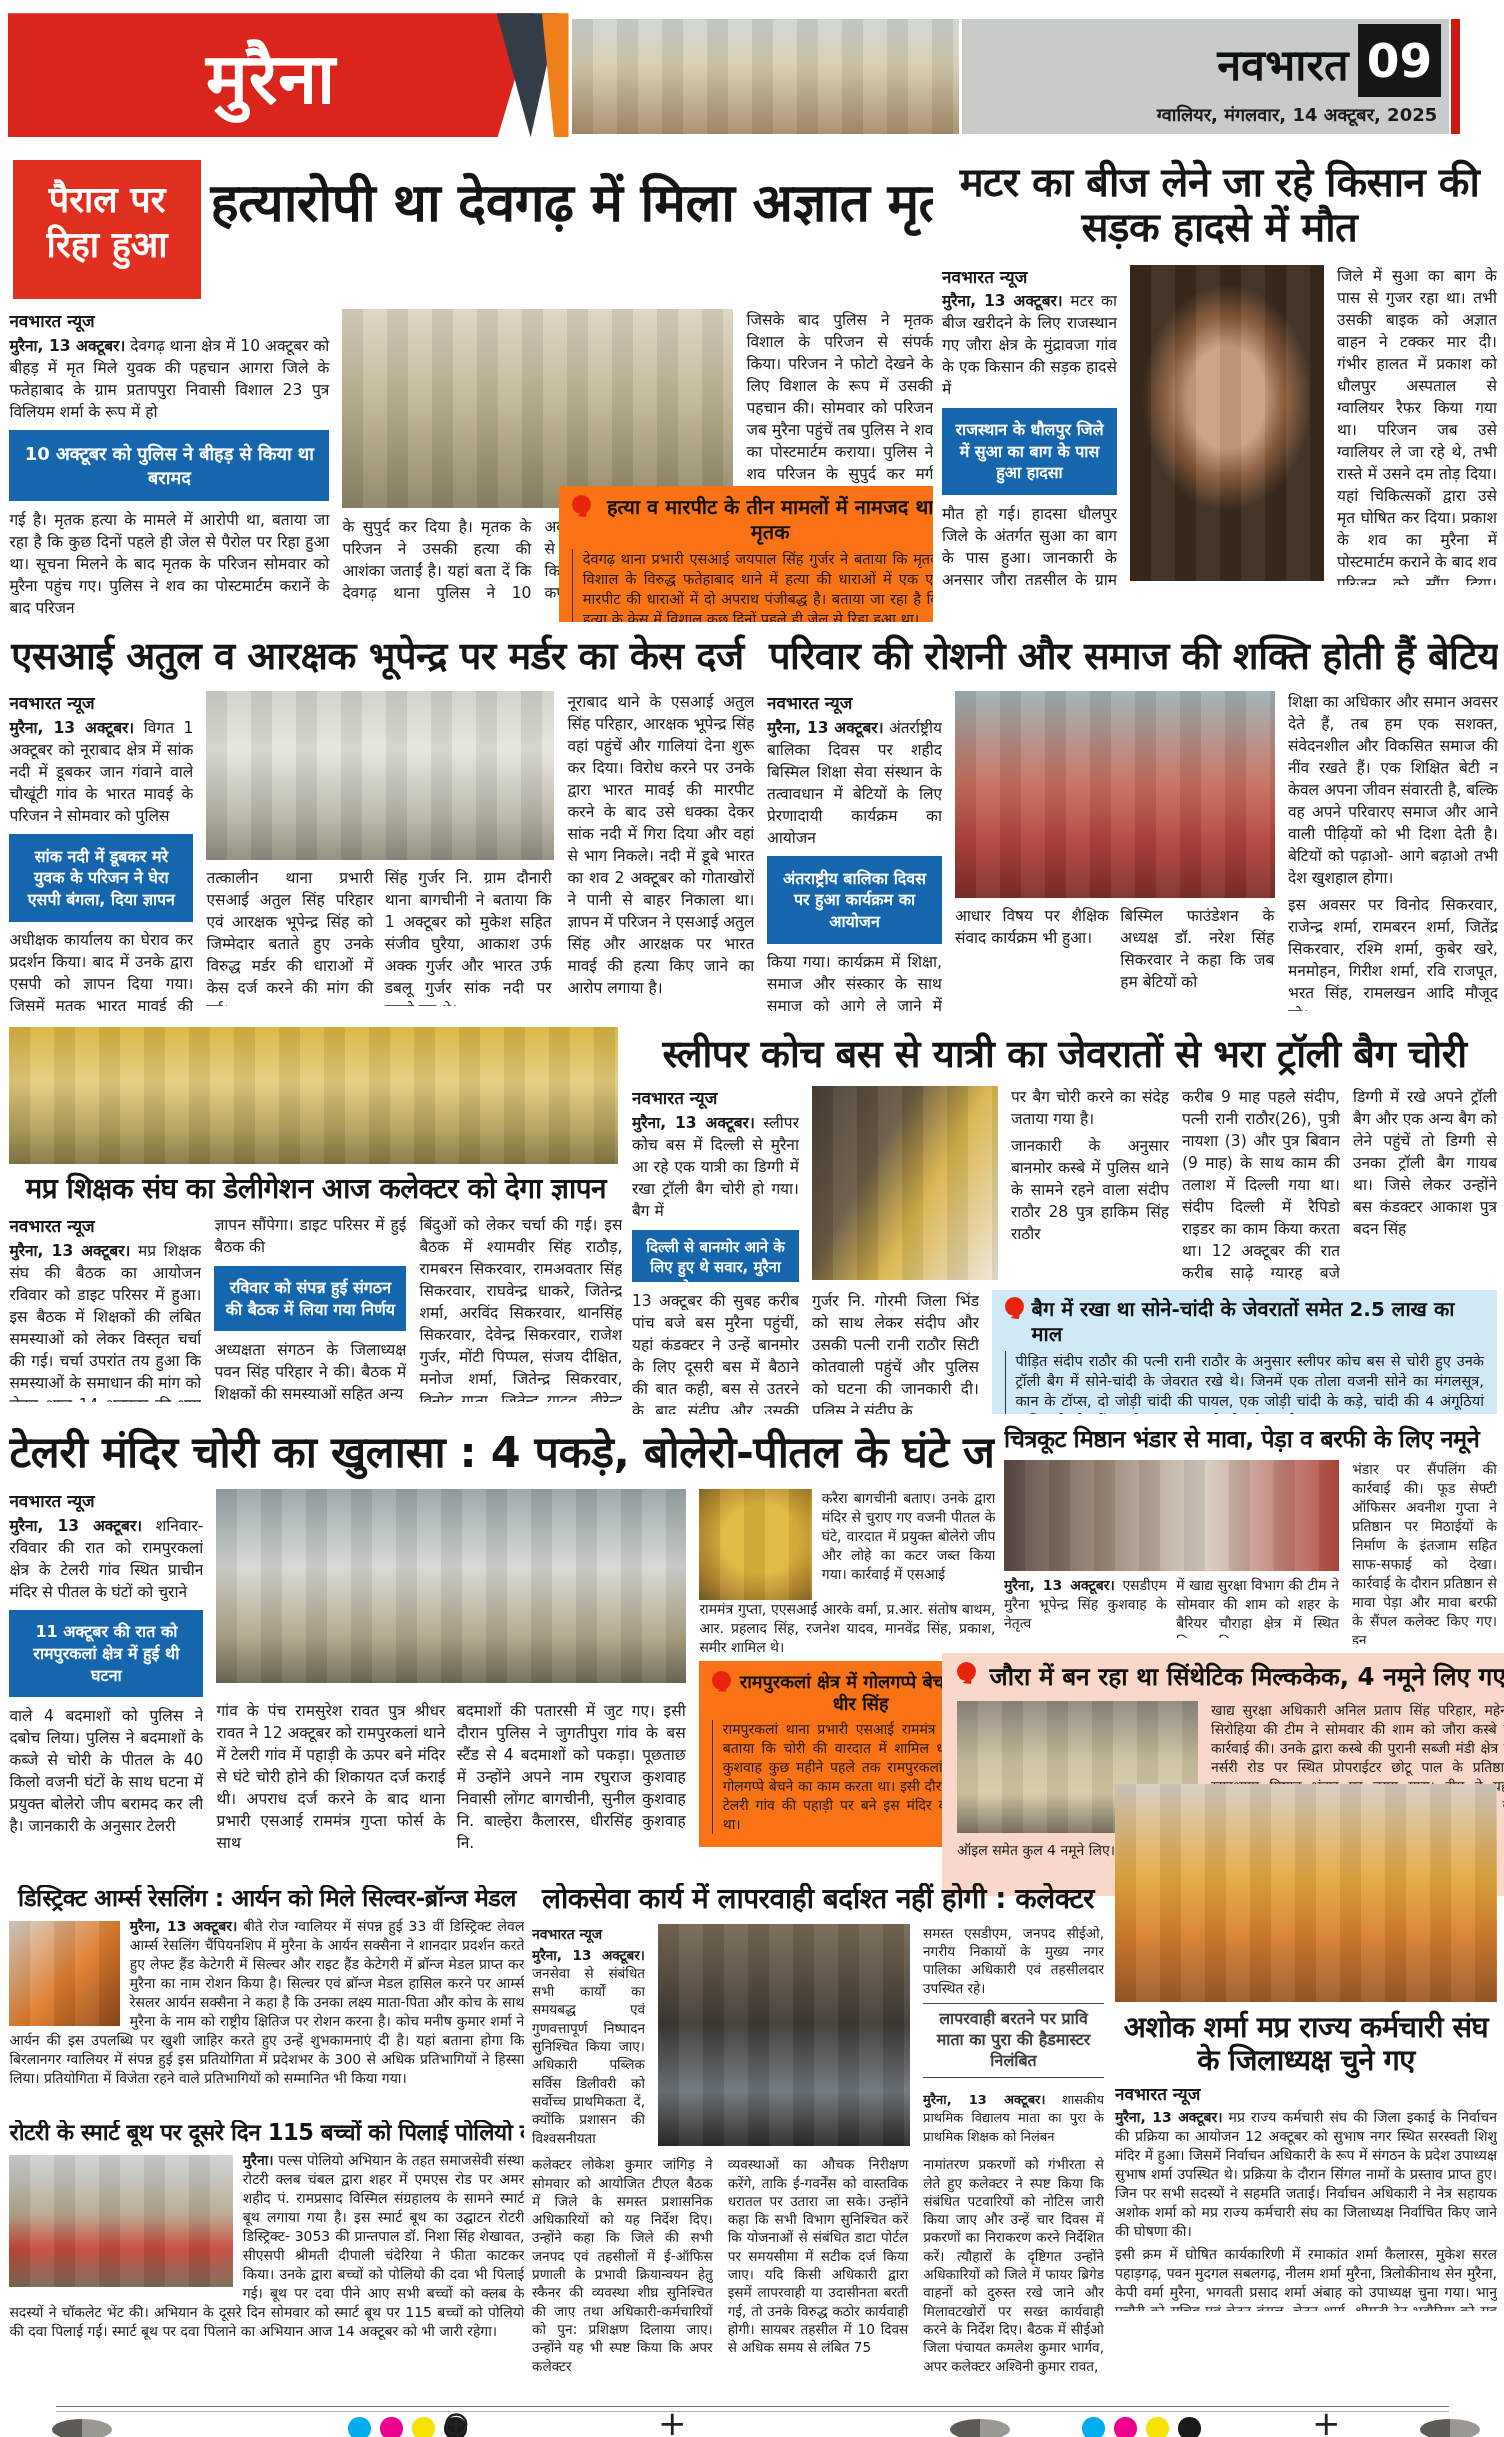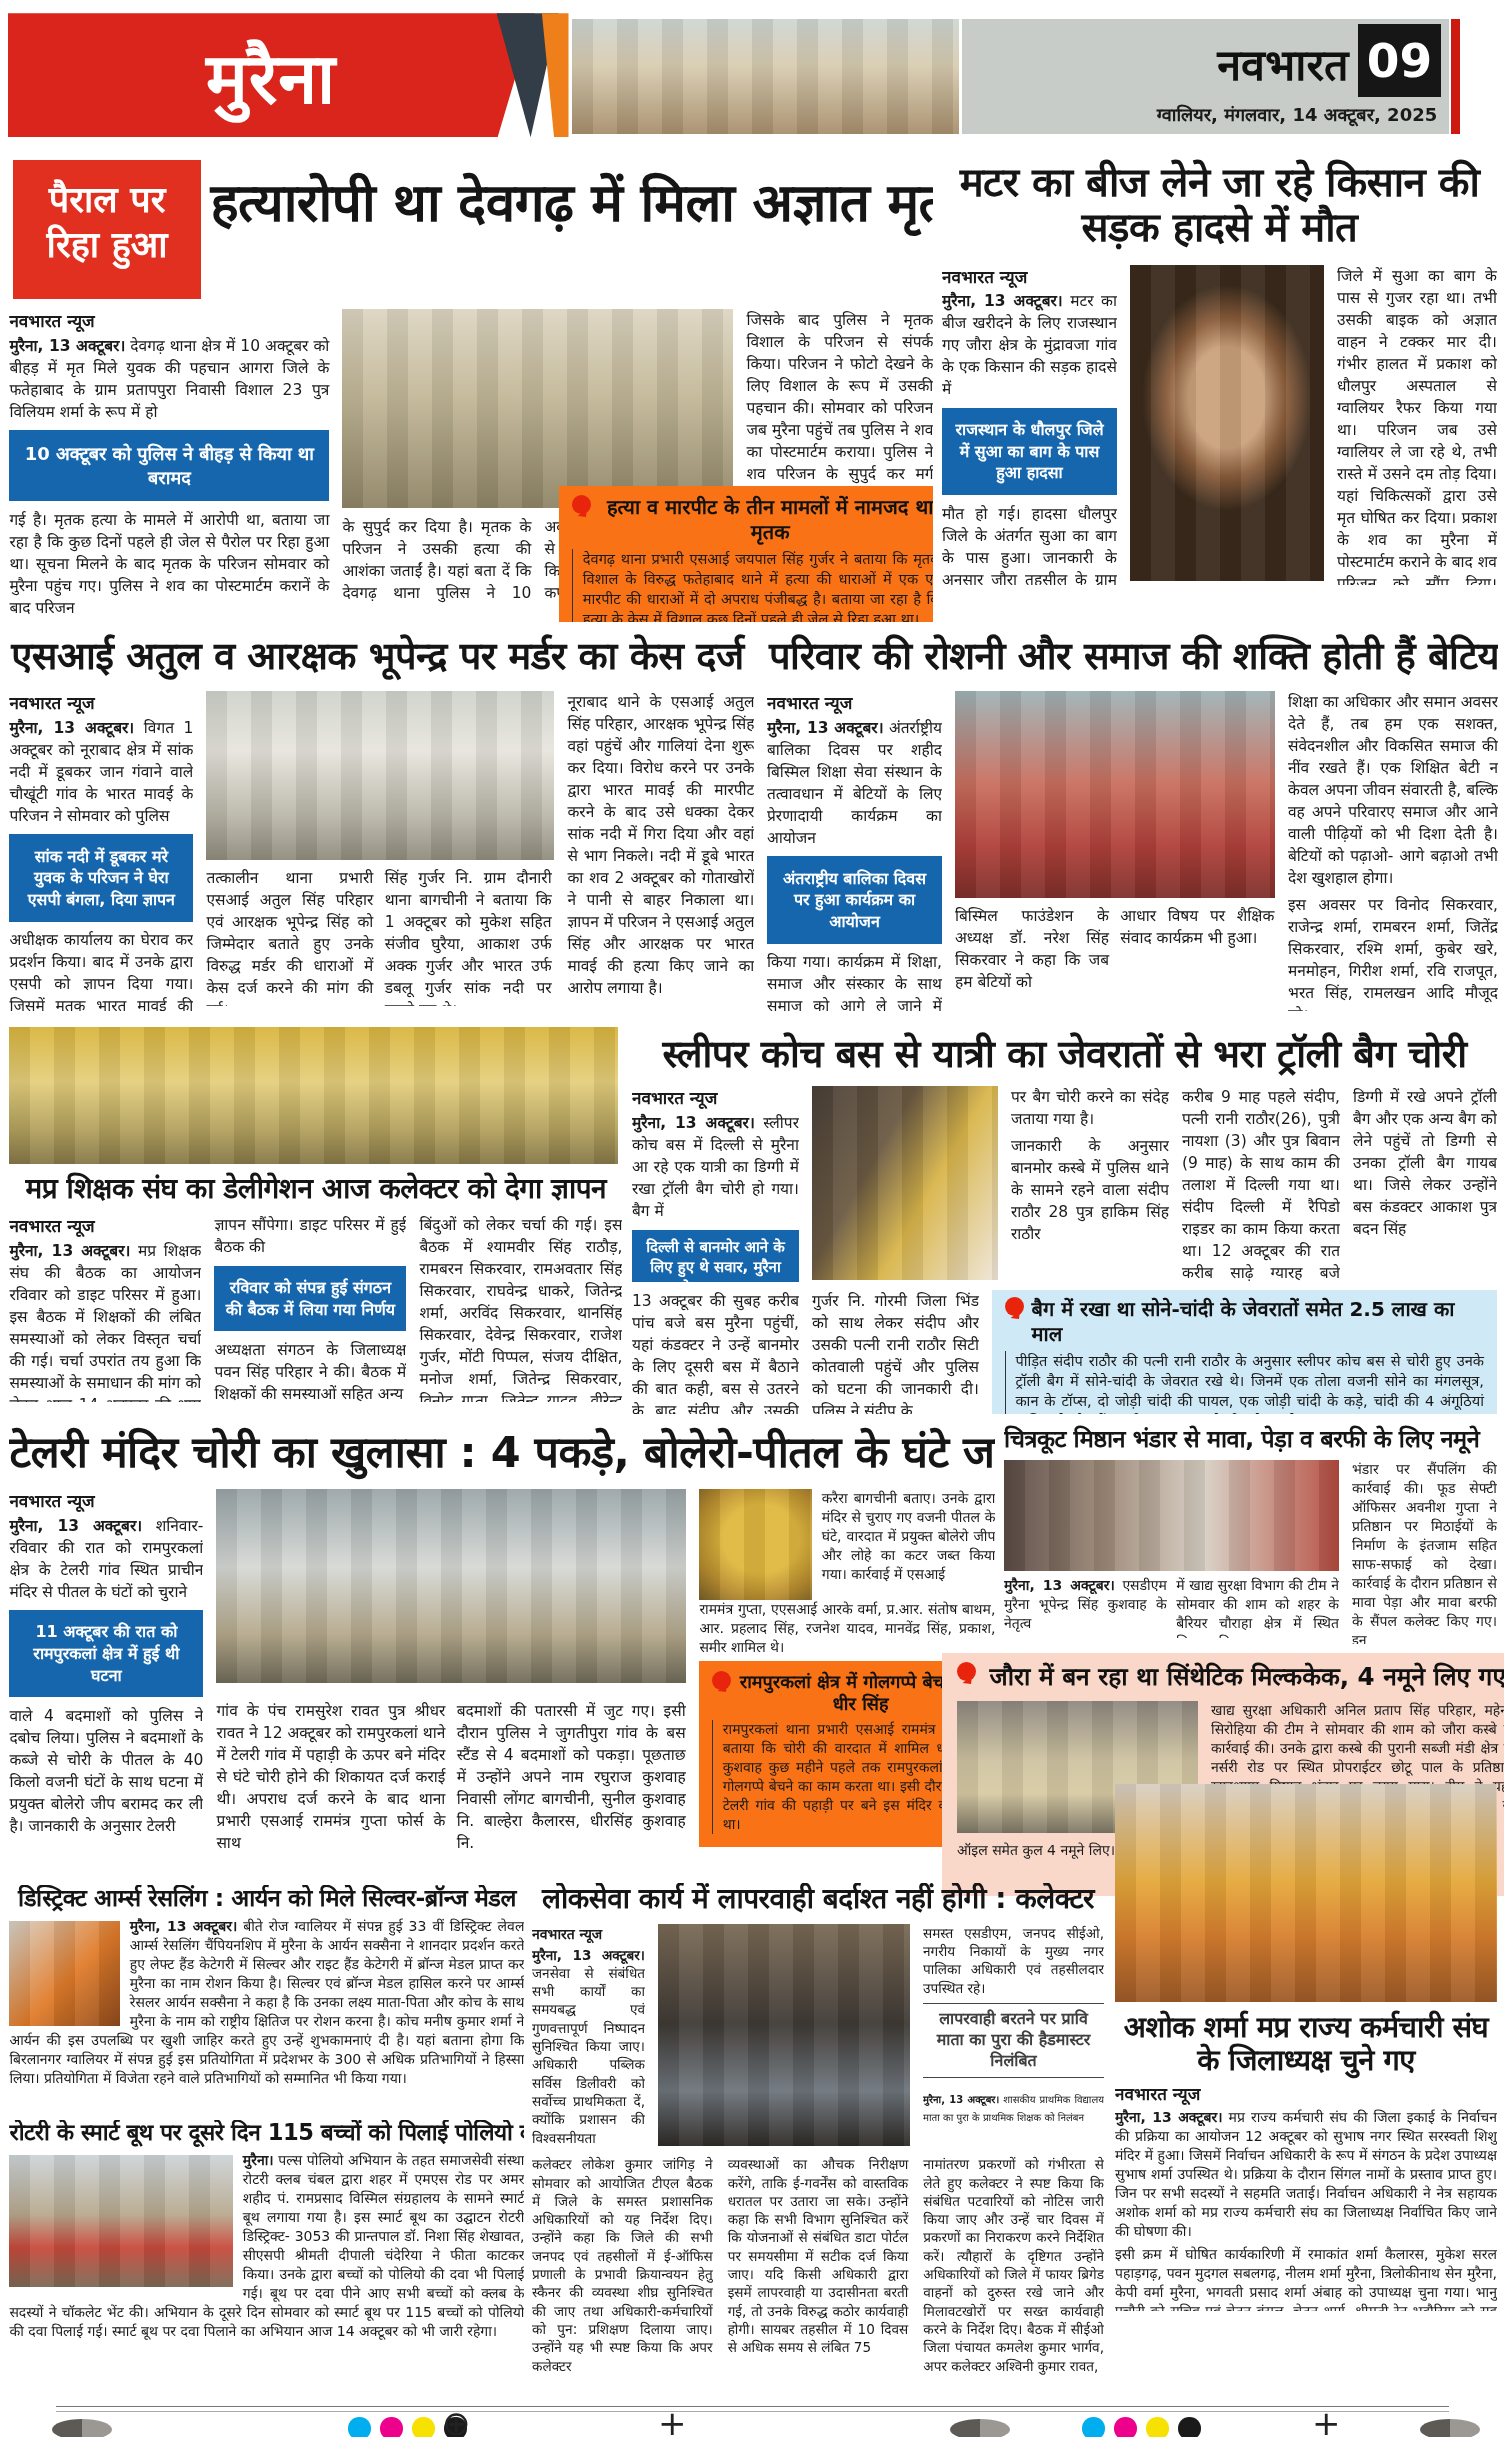--- a/index.html
+++ b/index.html
@@ -147,22 +147,22 @@
     <div class="fx" style="margin-top:13px;height:320px;">
       <div style="width:175px;flex:none;overflow:hidden;">
         <div class="by">नवभारत न्यूज</div>
         <p><span class="dl">मुरैना, 13 अक्टूबर।</span> <span>अंतर्राष्ट्रीय बालिका दिवस पर शहीद बिस्मिल शिक्षा सेवा संस्थान के तत्वावधान में बेटियों के लिए प्रेरणादायी कार्यक्रम का आयोजन</span></p>
         <div class="bb" style="font-size:16px;">अंतराष्ट्रीय बालिका दिवस पर हुआ कार्यक्रम का आयोजन</div>
         <p>किया गया। कार्यक्रम में शिक्षा, समाज और संस्कार के साथ समाज को आगे ले जाने में बेटियों की भूमिका पर संवाद किया गया। बतौर मुख्य वक्ता</p>
       </div>
       <div style="width:320px;flex:none;">
         <div class="ph ph-girls" style="width:320px;height:207px;"></div>
         <div class="fx" style="margin-top:7.5px;gap:11.3px;height:102px;overflow:hidden;">
+          <p style="width:154px;">आधार विषय पर शैक्षिक संवाद कार्यक्रम भी हुआ।</p>
           <p style="width:154px;">बिस्मिल फाउंडेशन के अध्यक्ष डॉ. नरेश सिंह सिकरवार ने कहा कि जब हम बेटियों को</p>
-          <p style="width:154px;">आधार विषय पर शैक्षिक संवाद कार्यक्रम भी हुआ।</p>
         </div>
       </div>
       <div style="flex:1;overflow:hidden;">
         <p>शिक्षा का अधिकार और समान अवसर देते हैं, तब हम एक सशक्त, संवेदनशील और विकसित समाज की नींव रखते हैं। एक शिक्षित बेटी न केवल अपना जीवन संवारती है, बल्कि वह अपने परिवारए समाज और आने वाली पीढ़ियों को भी दिशा देती है। बेटियों को पढ़ाओ- आगे बढ़ाओ तभी देश खुशहाल होगा।</p>
         <p>इस अवसर पर विनोद सिकरवार, राजेन्द्र शर्मा, रामबरन शर्मा, जितेंद्र सिकरवार, रश्मि शर्मा, कुबेर खरे, मनमोहन, गिरीश शर्मा, रवि राजपूत, भरत सिंह, रामलखन आदि मौजूद रहे।</p>
       </div>
     </div>
   </div>
 
   <div class="art" style="left:9.4px;top:1027px;width:613px;height:386px;">
@@ -304,21 +304,21 @@
     <div class="hl" style="font-size:28px;text-align:center;white-space:nowrap;">लोकसेवा कार्य में लापरवाही बर्दाश्त नहीं होगी : कलेक्टर</div>
     <div class="fx" style="margin-top:9.4px;height:224px;">
       <div style="width:113px;flex:none;overflow:hidden;">
         <div class="by" style="font-size:14px;">नवभारत न्यूज</div>
         <p style="font-size:13.6px;line-height:18.3px;"><span class="dl">मुरैना, 13 अक्टूबर।</span> <span>जनसेवा से संबंधित सभी कार्यों का समयबद्ध एवं गुणवत्तापूर्ण निष्पादन सुनिश्चित किया जाए। अधिकारी पब्लिक सर्विस डिलीवरी को सर्वोच्च प्राथमिकता दें, क्योंकि प्रशासन की विश्वसनीयता जनसामान्य तक पहुंचने वाली सेवाओं की गुणवत्ता से ही आंकी जाती है।</span></p>
       </div>
       <div class="ph ph-meet" style="width:252px;height:222px;"></div>
       <div style="flex:1;overflow:hidden;">
         <p style="font-size:13.6px;line-height:18.3px;">समस्त एसडीएम, जनपद सीईओ, नगरीय निकायों के मुख्य नगर पालिका अधिकारी एवं तहसीलदार उपस्थित रहे।</p>
         <div style="font-weight:700;color:#404040;font-size:16px;text-align:center;line-height:1.3;border-top:1.9px solid #444;border-bottom:1.9px solid #444;padding:5.6px 1.9px;margin:5.6px 0;">लापरवाही बरतने पर प्रावि माता का पुरा की हैडमास्टर निलंबित</div>
-        <p style="font-size:10px;line-height:18.3px;margin-top:13px;"><span class="dl">मुरैना, 13 अक्टूबर।</span> <span>शासकीय प्राथमिक विद्यालय माता का पुरा के प्राथमिक शिक्षक को निलंबन</span></p>
+        <p style="font-size:13px;line-height:18.3px;margin-top:13px;"><span class="dl">मुरैना, 13 अक्टूबर।</span> <span>शासकीय प्राथमिक विद्यालय माता का पुरा के प्राथमिक शिक्षक को निलंबन</span></p>
       </div>
     </div>
     <div class="cols3" style="margin-top:7.5px;height:243px;overflow:hidden;">
       <p style="font-size:13.6px;line-height:18.3px;">कलेक्टर लोकेश कुमार जांगिड़ ने सोमवार को आयोजित टीएल बैठक में जिले के समस्त प्रशासनिक अधिकारियों को यह निर्देश दिए। उन्होंने कहा कि जिले की सभी जनपद एवं तहसीलों में ई-ऑफिस प्रणाली के प्रभावी क्रियान्वयन हेतु स्कैनर की व्यवस्था शीघ्र सुनिश्चित की जाए तथा अधिकारी-कर्मचारियों को पुन: प्रशिक्षण दिलाया जाए। उन्होंने यह भी स्पष्ट किया कि अपर कलेक्टर</p>
       <p style="font-size:13.6px;line-height:18.3px;">व्यवस्थाओं का औचक निरीक्षण करेंगे, ताकि ई-गवर्नेंस को वास्तविक धरातल पर उतारा जा सके। उन्होंने कहा कि सभी विभाग सुनिश्चित करें कि योजनाओं से संबंधित डाटा पोर्टल पर समयसीमा में सटीक दर्ज किया जाए। यदि किसी अधिकारी द्वारा इसमें लापरवाही या उदासीनता बरती गई, तो उनके विरुद्ध कठोर कार्यवाही होगी। सायबर तहसील में 10 दिवस से अधिक समय से लंबित 75</p>
       <p style="font-size:13.6px;line-height:18.3px;">नामांतरण प्रकरणों को गंभीरता से लेते हुए कलेक्टर ने स्पष्ट किया कि संबंधित पटवारियों को नोटिस जारी किया जाए और उन्हें चार दिवस में प्रकरणों का निराकरण करने निर्देशित करें। त्यौहारों के दृष्टिगत उन्होंने अधिकारियों को जिले में फायर ब्रिगेड वाहनों को दुरुस्त रखे जाने और मिलावटखोरों पर सख्त कार्यवाही करने के निर्देश दिए। बैठक में सीईओ जिला पंचायत कमलेश कुमार भार्गव, अपर कलेक्टर अश्विनी कुमार रावत,</p>
 
     </div>
   </div>
 

